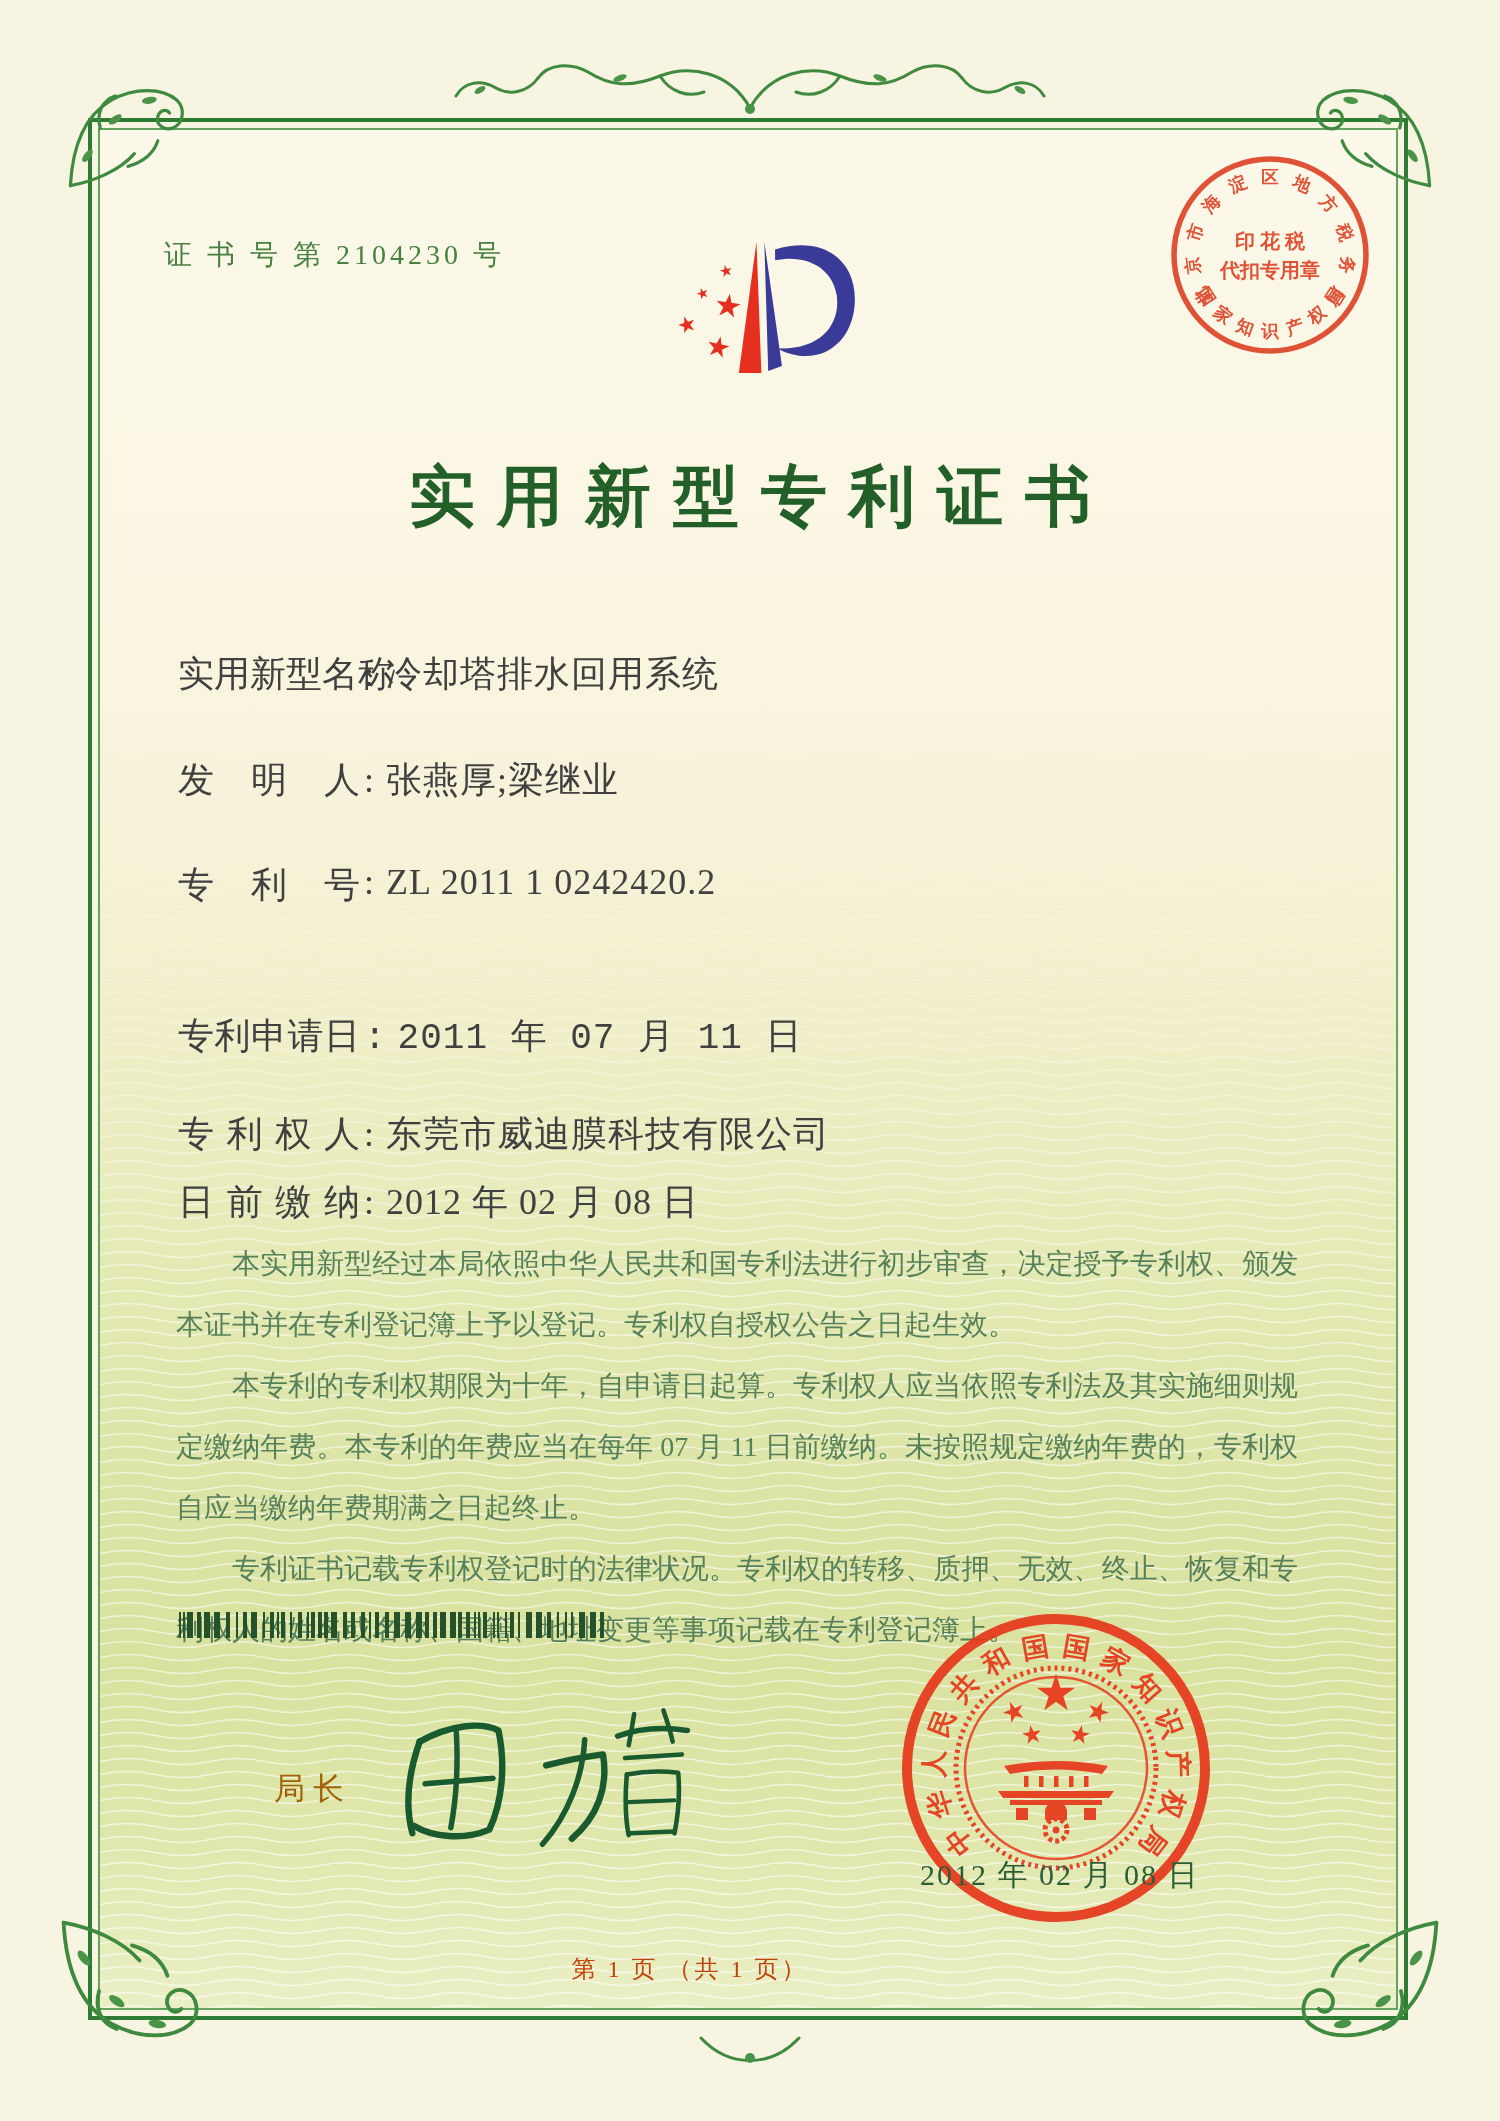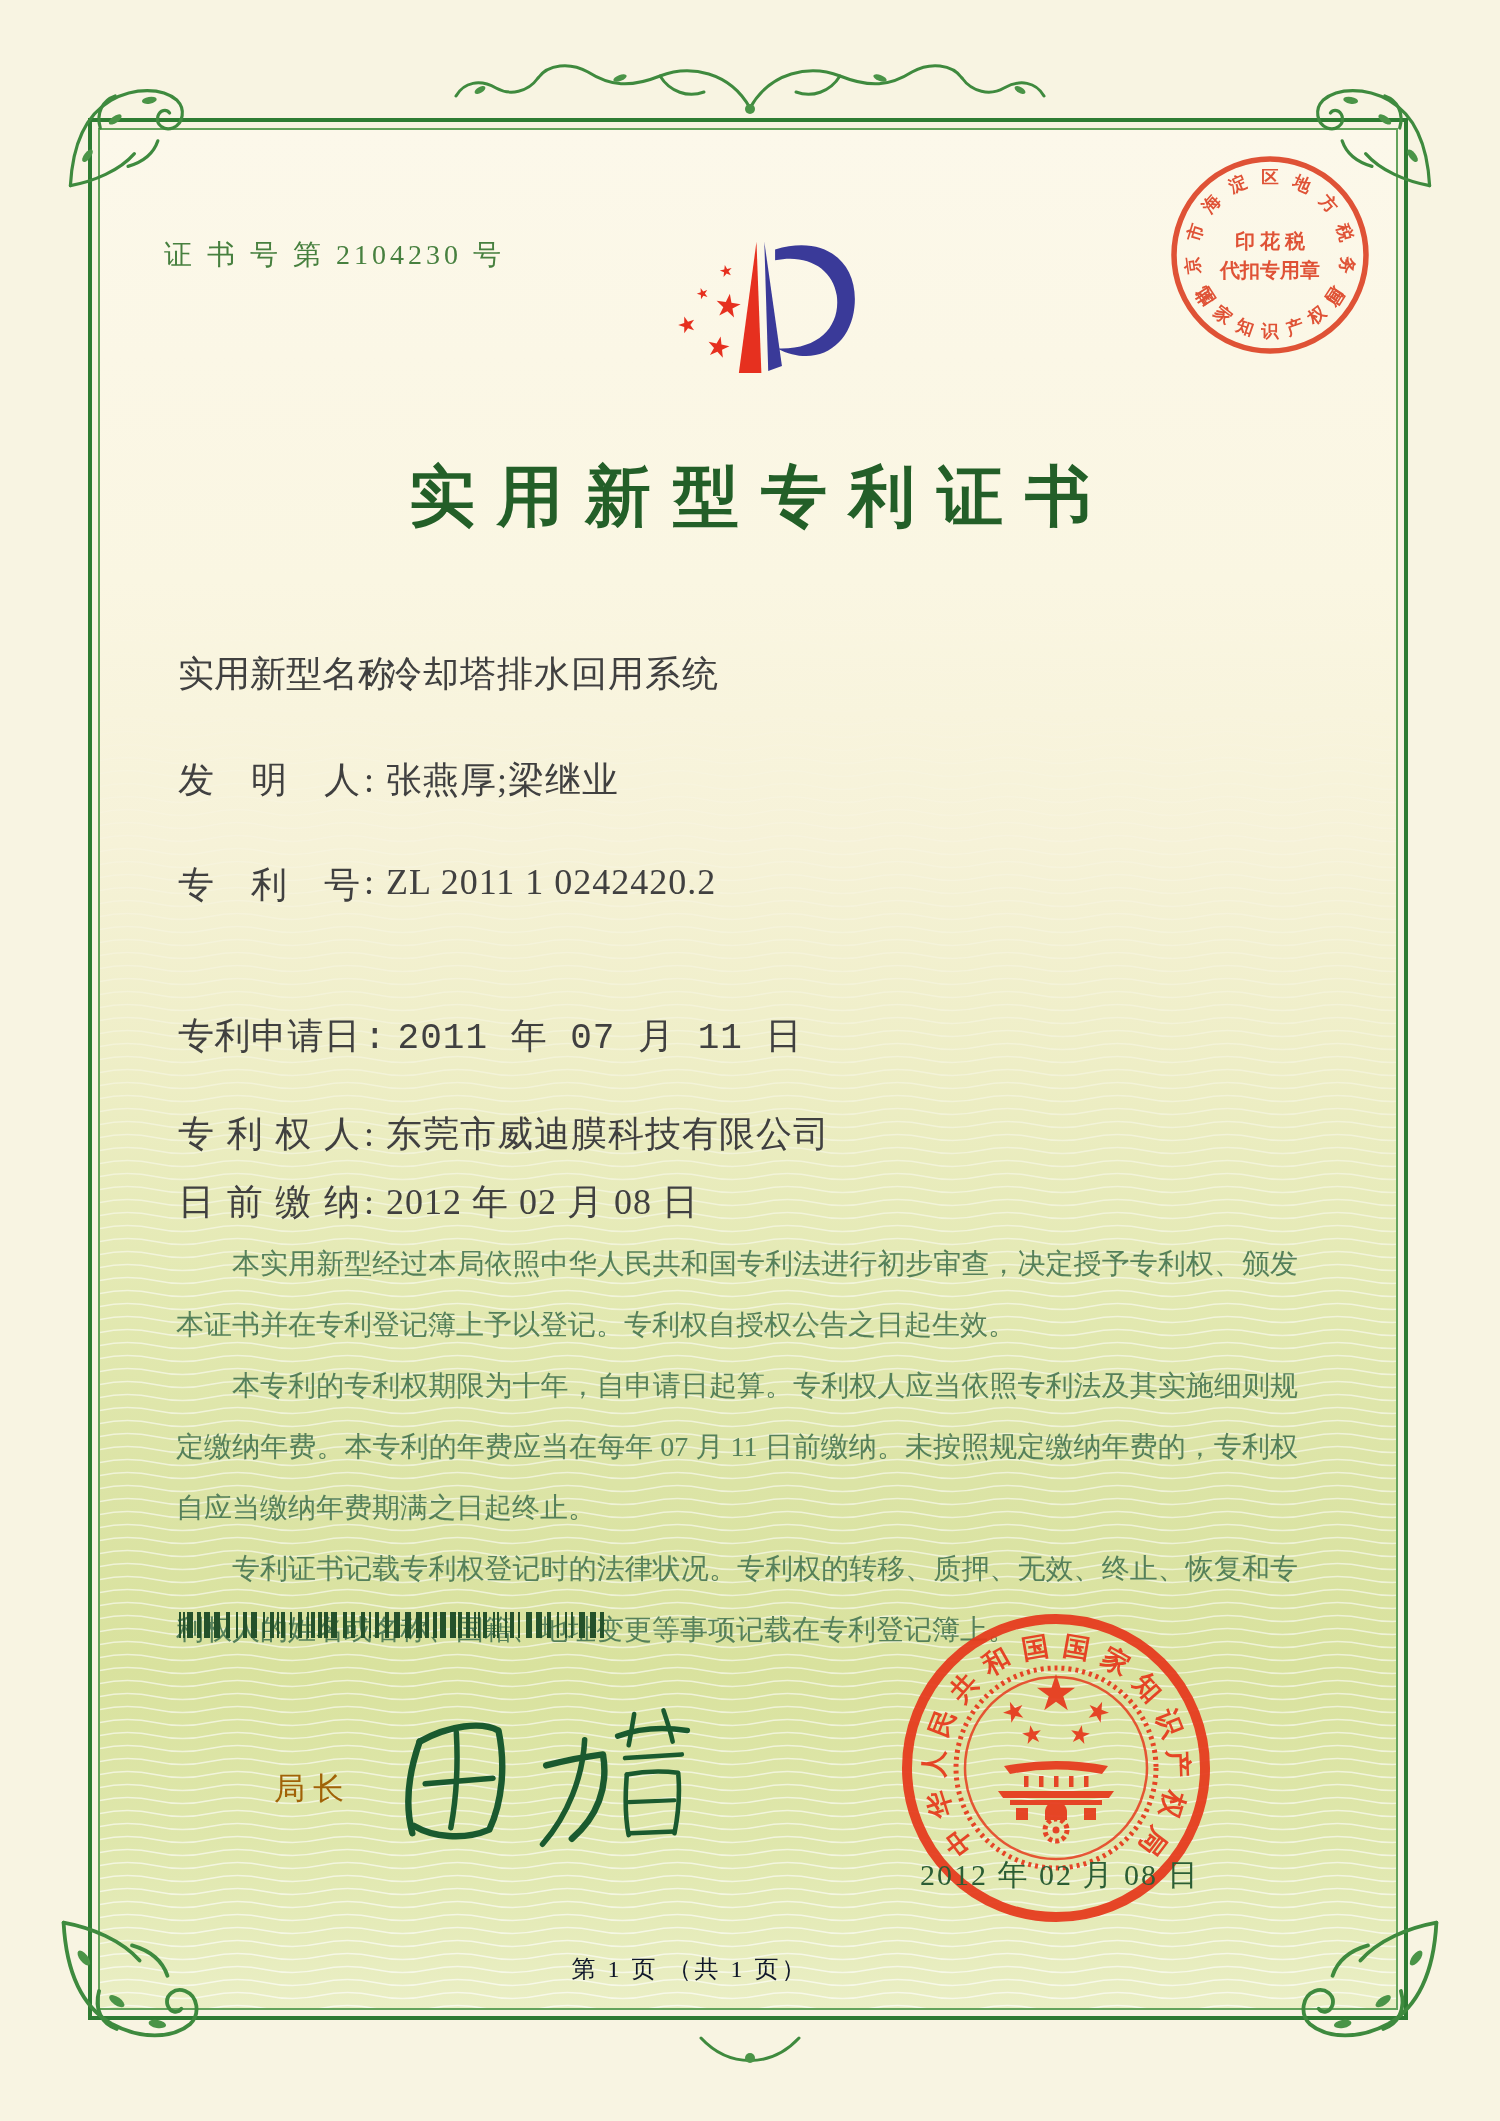--- a/index.html
+++ b/index.html
@@ -51,21 +51,21 @@
 
   .sig-label{position:absolute;left:274px;top:1768px;z-index:5;font-size:31px;
     letter-spacing:8px;color:#a16207;}
   .signature{position:absolute;left:372px;top:1688px;width:330px;height:175px;z-index:5;}
 
   .office-seal{position:absolute;left:896px;top:1608px;width:320px;height:320px;z-index:4;opacity:.93;}
   .issue-date{position:absolute;left:920px;top:1855px;z-index:6;font-size:30px;
     letter-spacing:2px;color:#2b5e35;white-space:nowrap;}
 
   .footer{position:absolute;left:0;top:1953px;width:1380px;text-align:center;z-index:4;
-    font-size:24px;letter-spacing:3px;color:#0f172a;}
+    font-size:24px;letter-spacing:3px;color:#c2410c;}
 </style>
 </head>
 <body>
 
 <div class="page">
 
   <div class="paper-grad"></div>
 
   <svg class="waves" width="1296" height="1878" viewBox="0 0 1296 1878" preserveAspectRatio="none">
     <defs>

